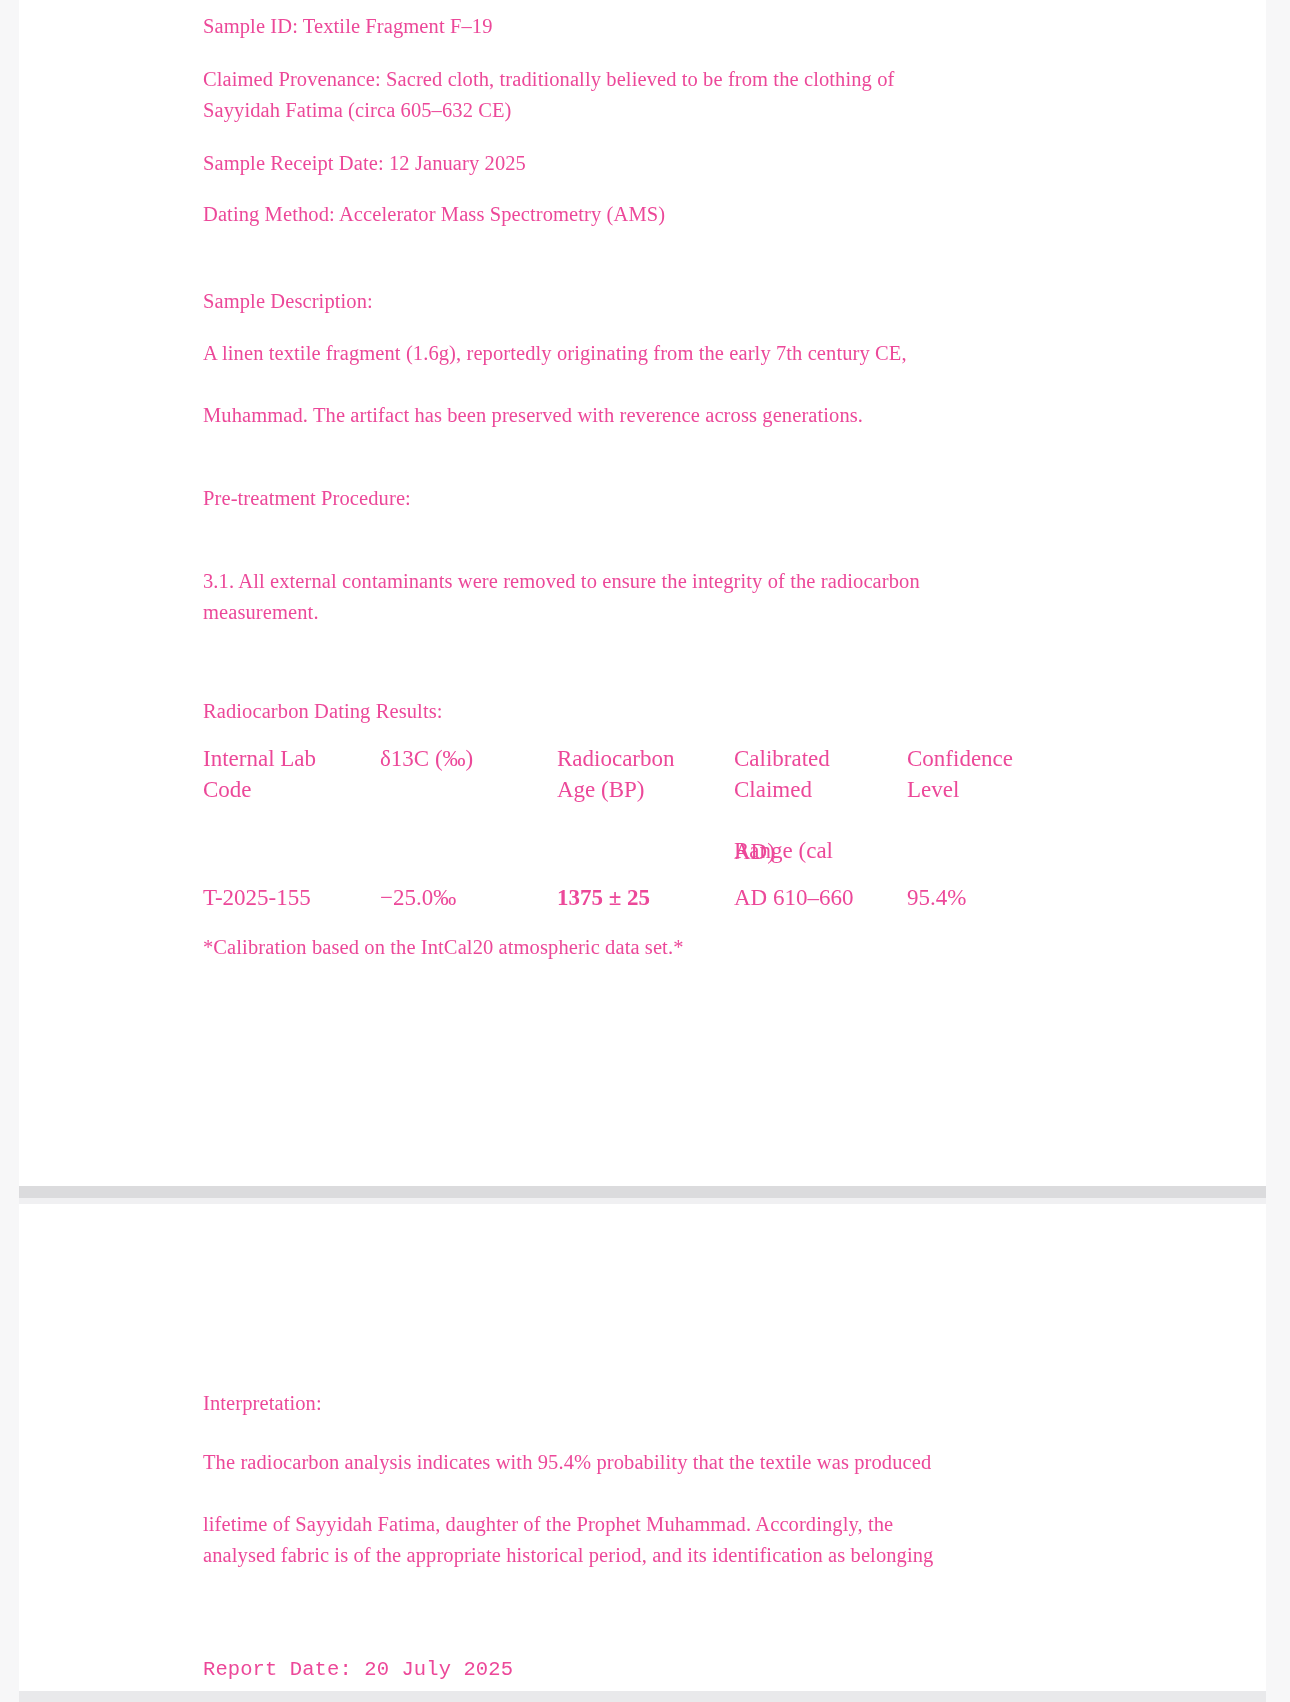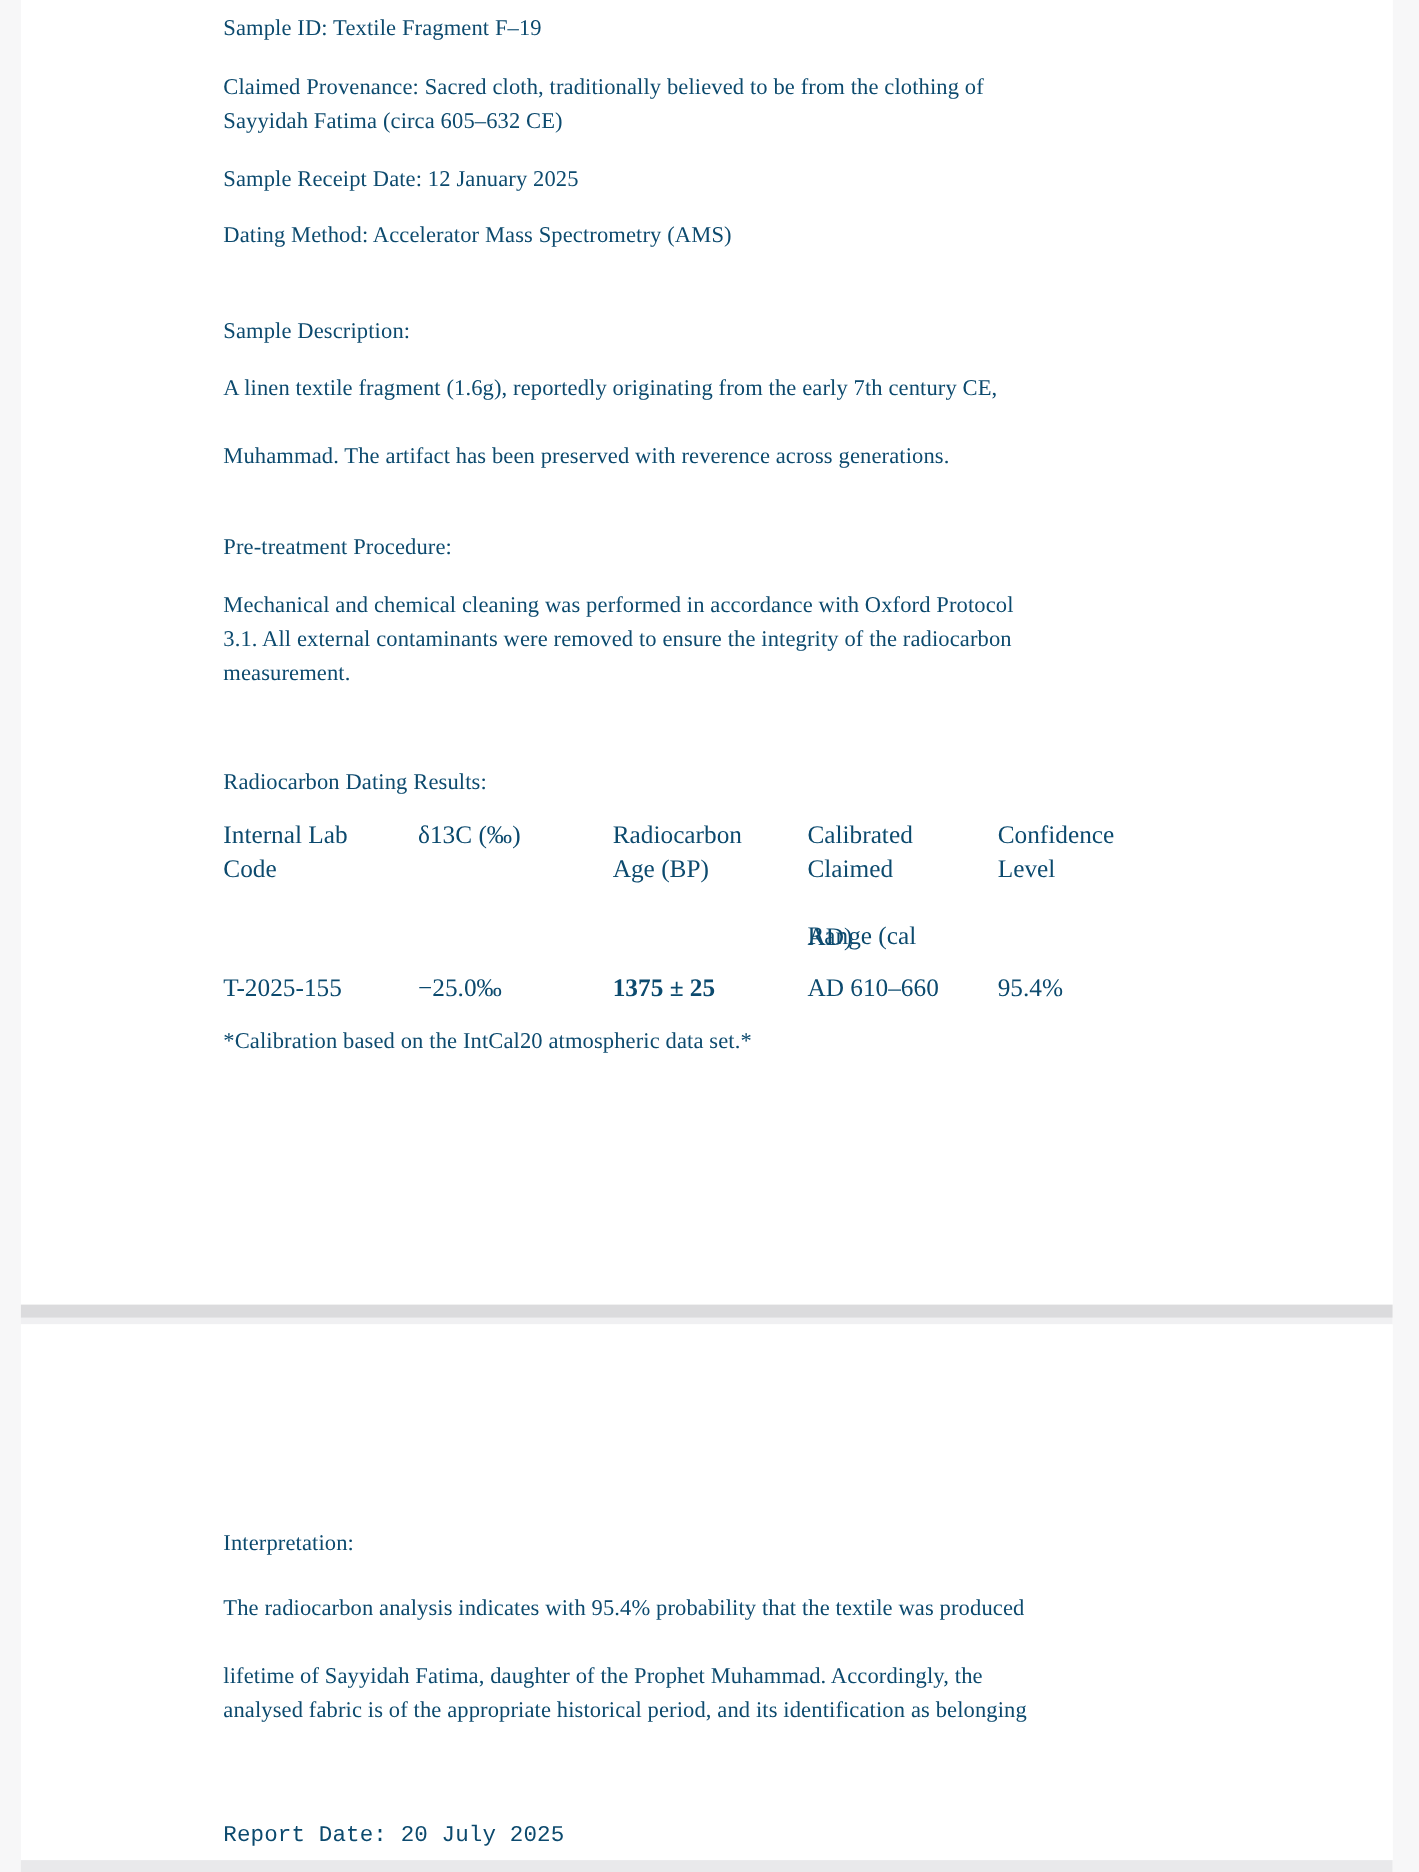--- a/index.html
+++ b/index.html
@@ -1,21 +1,21 @@
 <!DOCTYPE html>
 <html><head>
 <meta charset="utf-8">
 <style>
   html,body { margin:0; padding:0; background:#ffffff; }
   .viewport {
     position:relative;
     width:1290px; height:1702px;
     overflow:hidden;
     font-family:"Liberation Serif", serif;
-    color:#0c4a6e;
+    color:#ec4899;
     background:#ffffff;
   }
   .gutter { position:absolute; top:0; bottom:0; }
   .gutter.left  { left:0;  width:19px; }
   .gutter.right { right:0; width:24px; }
   .page-area { position:absolute; left:19px; width:1247px; background:#ffffff; }
   .sep-band   { position:absolute; left:19px; width:1247px; }
   .line {
     position:absolute;
     left:203px;
@@ -51,21 +51,20 @@
 
   <div class="line" style="top:150px;">Sample Receipt Date: 12 January 2025</div>
 
   <div class="line" style="top:201px;">Dating Method: Accelerator Mass Spectrometry (AMS)</div>
 
   <div class="line" style="top:288px;">Sample Description:</div>
   <div class="line" style="top:340px;">A linen textile fragment (1.6g), reportedly originating from the early 7th century CE,</div>
   <div class="line" style="top:402px;">Muhammad. The artifact has been preserved with reverence across generations.</div>
 
   <div class="line" style="top:485px;">Pre-treatment Procedure:</div>
-  <div class="line" style="top:537px;">Mechanical and chemical cleaning was performed in accordance with Oxford Protocol</div>
   <div class="line" style="top:568px;">3.1. All external contaminants were removed to ensure the integrity of the radiocarbon</div>
   <div class="line" style="top:599px;">measurement.</div>
 
   <div class="line" style="top:698px;">Radiocarbon Dating Results:</div>
 
   <div>
     <div class="cell c1" style="top:746px;">Internal Lab</div>
     <div class="cell c1" style="top:777px;">Code</div>
 
     <div class="cell c2" style="top:746px;">δ13C (‰)</div>

